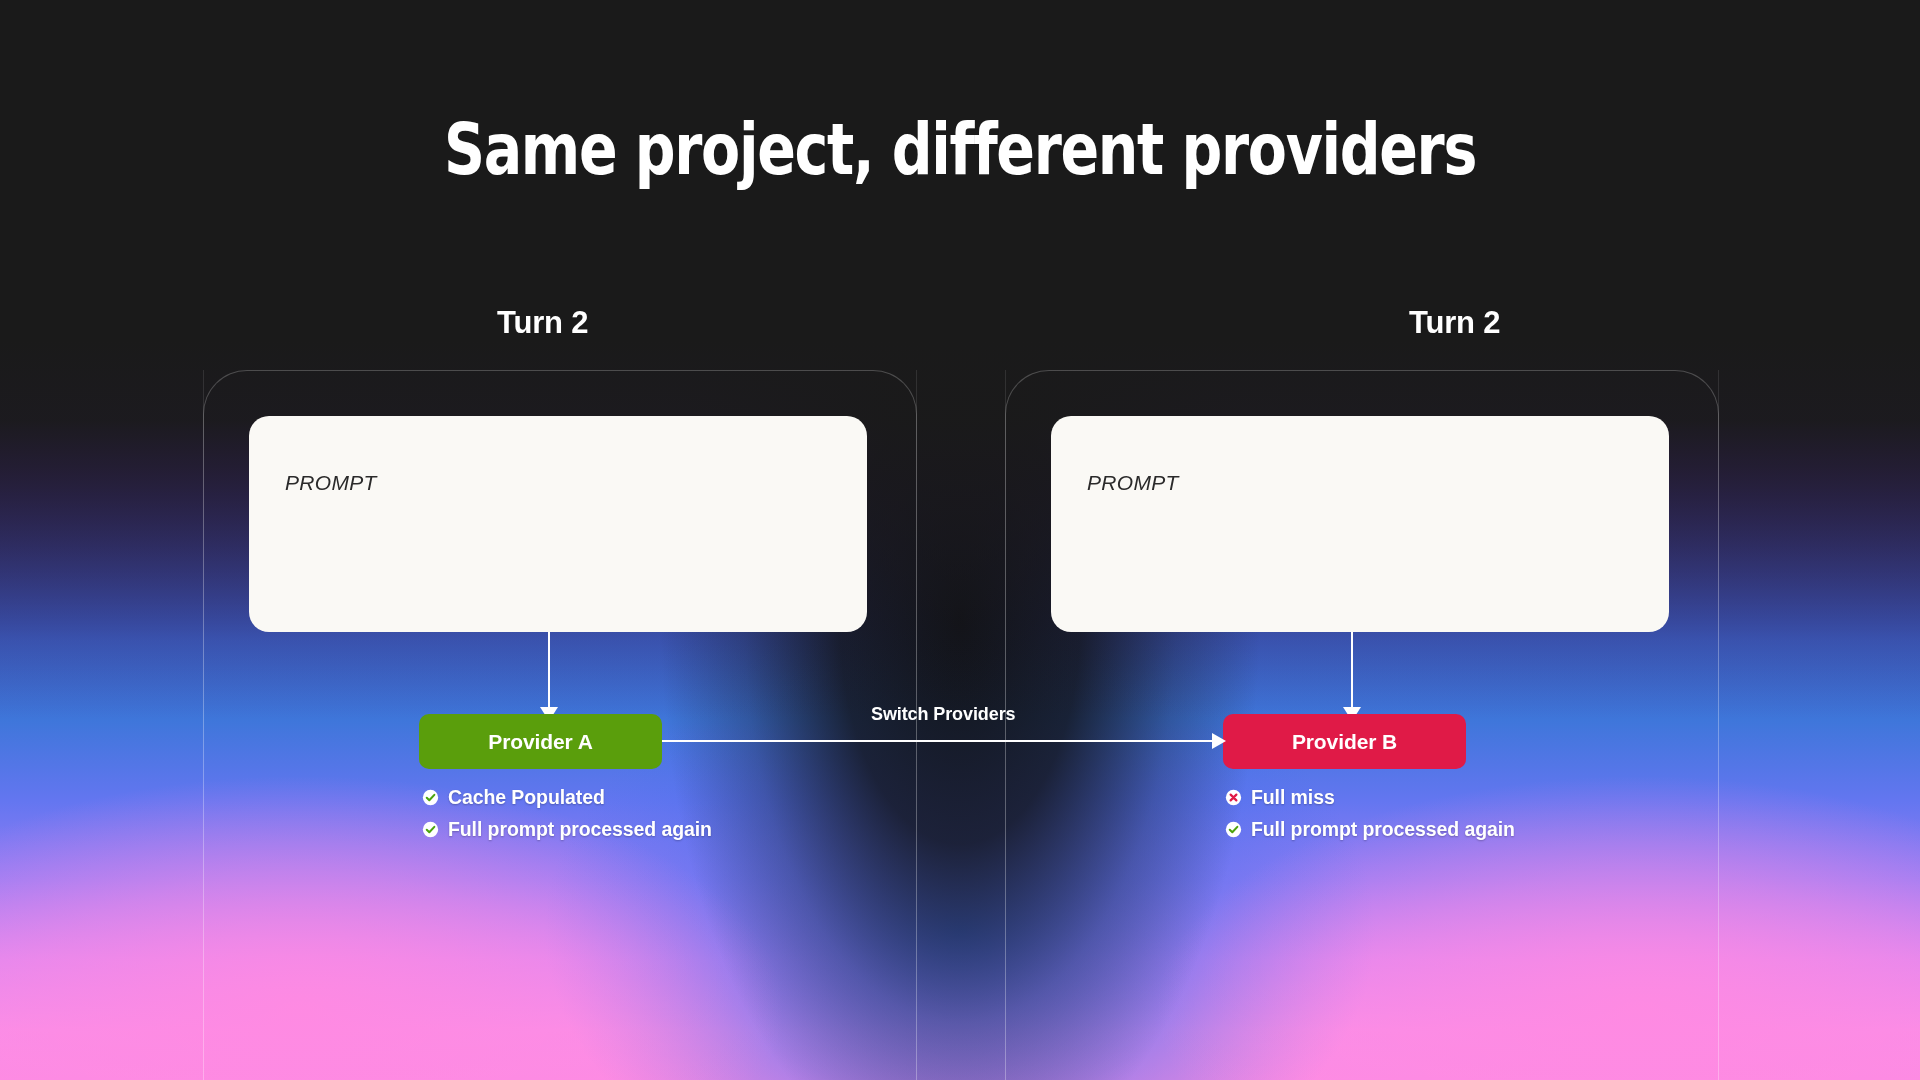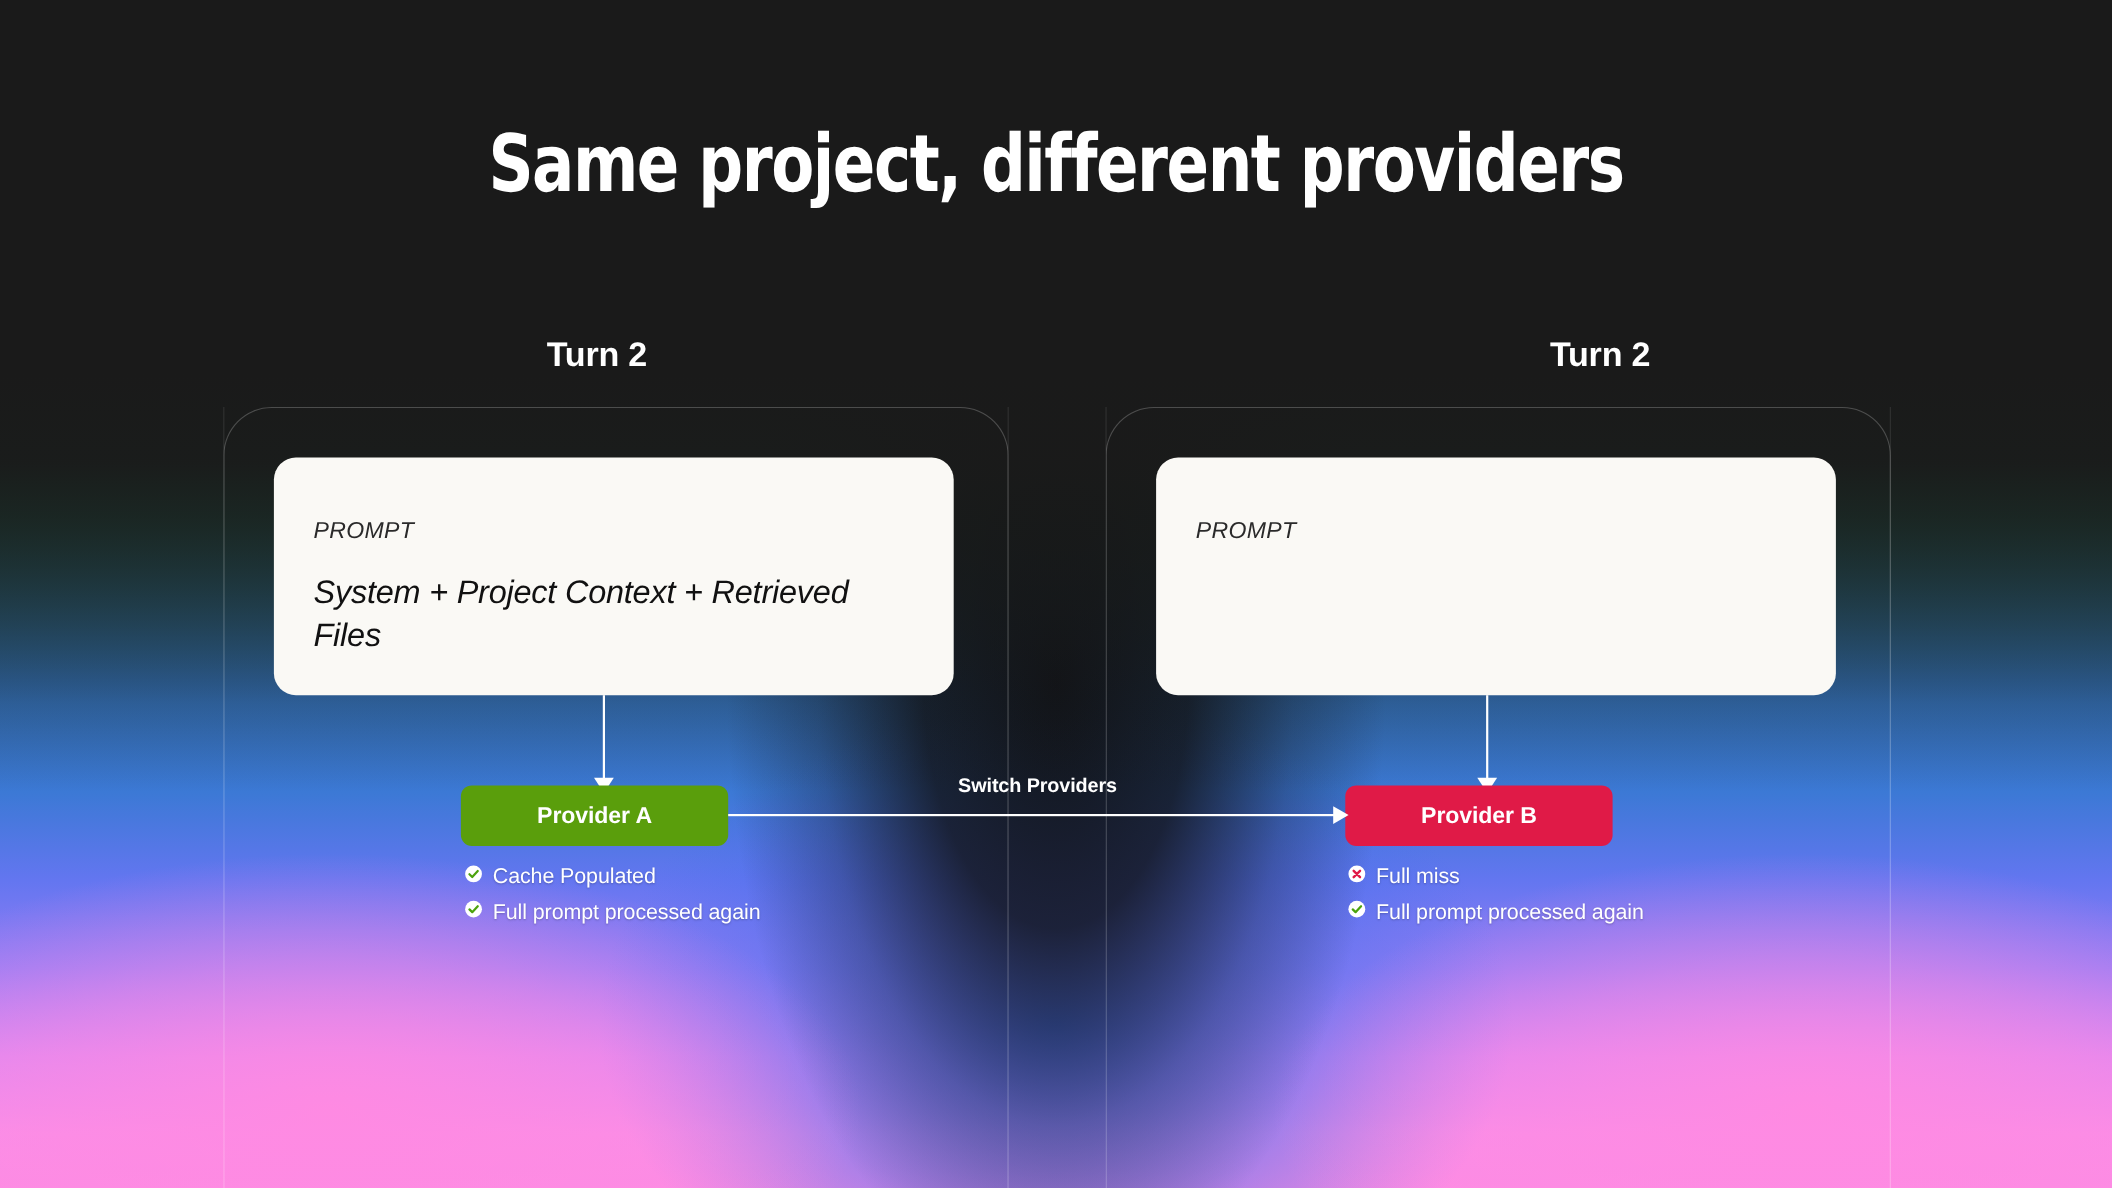--- a/index.html
+++ b/index.html
@@ -11,21 +11,21 @@
     overflow: hidden;
     background: #1a1a1a;
     font-family: "Liberation Sans", "DejaVu Sans", sans-serif;
   }
 
   
   #stage {
     position: relative;
     width: 1920px;
     height: 1080px;
-    background: #14532d;
+    background: #4c1d95;
     overflow: hidden;
   }
 
   
   .bg-layer { position: absolute; left: 0; top: 0; width: 1920px; height: 1080px; pointer-events: none; }
 
   
   #bg-wash {
     background: linear-gradient(to bottom,
       rgba(26,26,26,0) 0px,
@@ -210,26 +210,26 @@
     border-left: 14px solid #ffffff;
   }
 
   
   .status-list { position: absolute; top: 786px; }
   #status-list-1 { left: 422px; }
   #status-list-2 { left: 1225px; }
 
   .status-item {
     display: flex;
-    align-items: flex-start;
+    align-items: center;
     gap: 9px;
     margin-bottom: 9px;
     color: #ffffff;
     font-size: 19.5px;
-    font-weight: 400;
+    font-weight: 700;
     letter-spacing: -0.1px;
     white-space: nowrap;
     text-shadow: 0 1px 2px rgba(0,0,0,0.25);
   }
   .status-icon { width: 17px; height: 17px; flex: 0 0 17px; display: block; }
 
   
   .seam {
     position: absolute;
     top: 370px;
@@ -260,21 +260,20 @@
     <div class="seam" style="left:203px;"></div>
     <div class="seam" style="left:916px;"></div>
     <div class="seam" style="left:1005px;"></div>
     <div class="seam" style="left:1718px;"></div>
 
     <div class="turn-label" id="turn-label-1">Turn 2</div>
     <div class="turn-label" id="turn-label-2">Turn 2</div>
 
     <div class="prompt-card" id="prompt-card-1">
       <div class="prompt-kicker">PROMPT</div>
-      <div class="prompt-body"><span>System + Project Context + Retrieved Files</span></div>
     </div>
 
     <div class="prompt-card" id="prompt-card-2">
       <div class="prompt-kicker">PROMPT</div>
     </div>
 
     <div class="v-arrow" id="v-arrow-1">
       <div class="v-line"></div>
       <div class="v-head"></div>
     </div>

